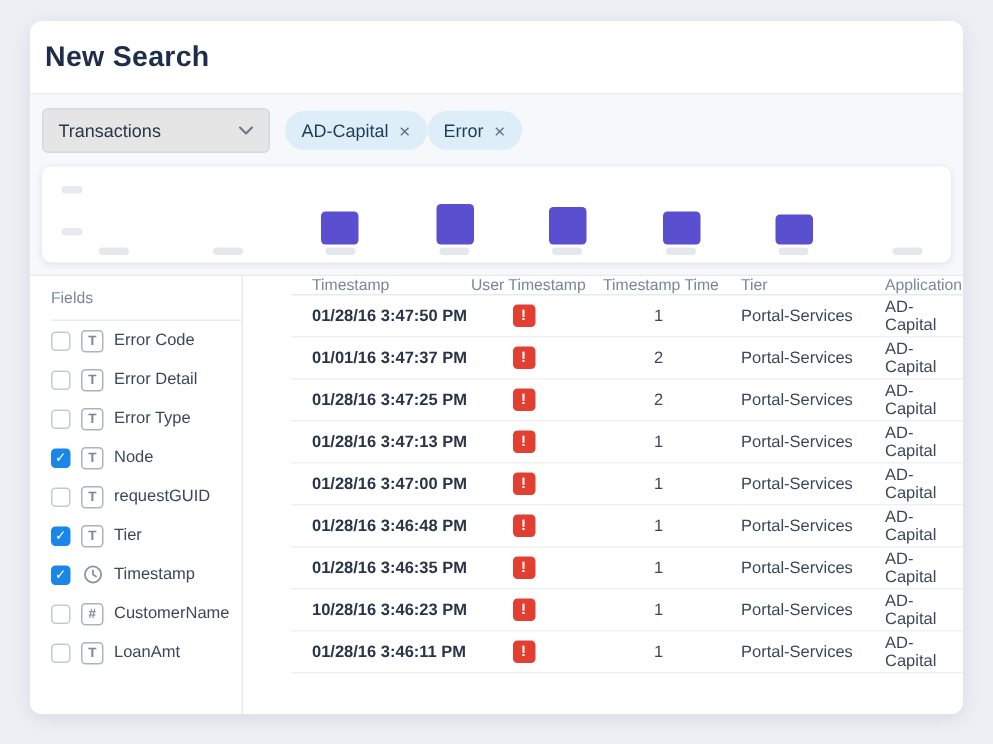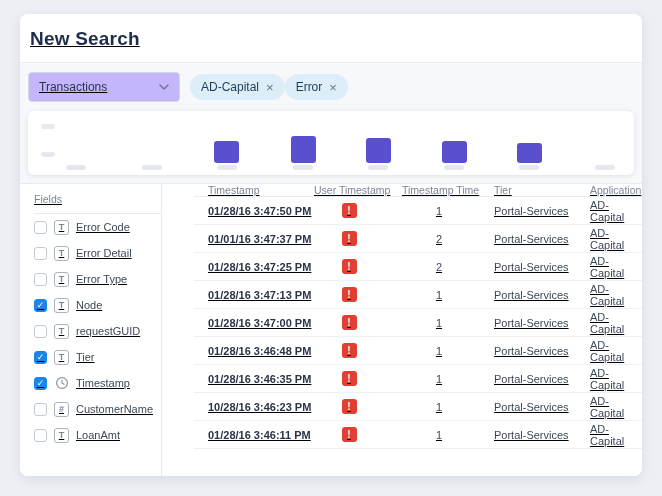--- a/index.html
+++ b/index.html
@@ -3,38 +3,38 @@
 <meta charset="utf-8">
 <style>
   * { box-sizing: border-box; }
   html, body { margin: 0; padding: 0; }
   body {
     width: 662px; height: 496px;
     background: #edeff4;
     font-family: "Liberation Sans", sans-serif;
     overflow: hidden;
   }
-  .page { width: 662px; height: 496px; padding: 14px 20px 20px; text-decoration: underline; }
+  .page { width: 662px; height: 496px; padding: 14px 20px 20px; }
   .card {
     width: 622px; height: 462px;
     background: #ffffff;
     border-radius: 8px;
     box-shadow: 0 3px 12px rgba(31,45,77,.10);
     overflow: hidden;
     display: flex; flex-direction: column;
   }
   
   .card-header { padding: 14px 8px 12px 10px; }
   .title { margin: 0; font-size: 19px; font-weight: 700; color: #1f2d4d; letter-spacing: .2px; }
 
   
   .filters-band { background: #f7f8fb; border-top: 1px solid #eceef2; padding: 9px 8px 8px 8px; }
   .filters-row { display: flex; align-items: center; gap: 10px; margin-bottom: 9px; }
   .select {
-    width: 152px; height: 30px; background: #c4b5fd;
+    width: 152px; height: 30px; background: #e5e5e5;
     border: 1px solid #d4d9e0; border-radius: 4px;
     display: flex; align-items: center; justify-content: space-between;
     padding: 0 10px; font-size: 12px; color: #2a3547; cursor: pointer;
   }
   .chip {
     background: var(--chip-bg, #ddeef8); color: var(--chip-text, #1f3c56);
     border-radius: 14px; height: 26px; padding: 0 11px;
     display: inline-flex; align-items: center; gap: 7px;
     font-size: 12px; cursor: pointer;
   }

